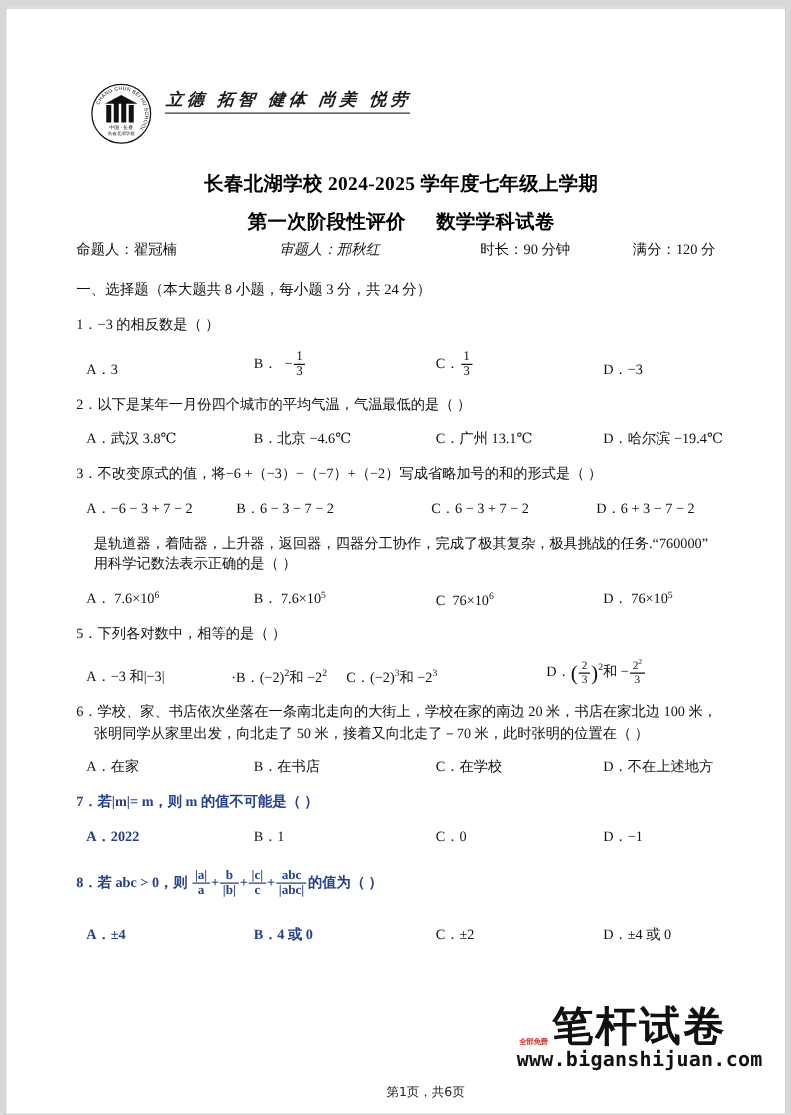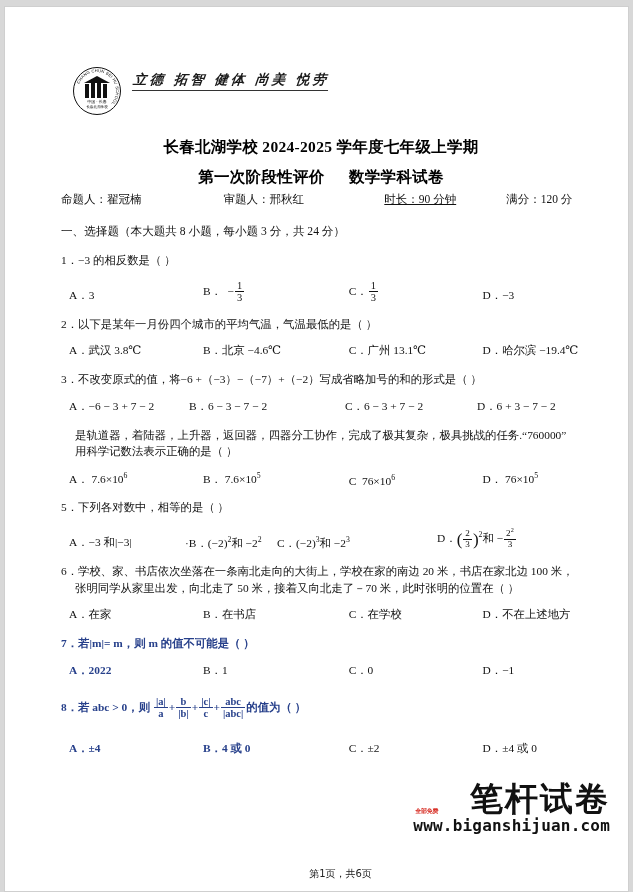--- a/index.html
+++ b/index.html
@@ -119,22 +119,22 @@
   .title2 .gap { display: inline-block; width: 16px; }
 
   .metarow {
     display: flex;
     margin-top: 4px;
     font-size: 11.5px;
     color: #111;
     gap: 44px;
   }
   .metarow .m1 { width: 152px; }
-  .metarow .m2 { width: 150px; }
-  .metarow .m3 { width: 100px; text-decoration: underline; }
+  .metarow .m2 { width: 150px; font-style: italic; }
+  .metarow .m3 { width: 100px; }
   .metarow .m4 { width: 96px; }
 
   
   .sect {
     margin-top: 17px;
     font-size: 11.6px;
     color: #111;
   }
   .q {
     margin-top: 13px;
@@ -188,22 +188,22 @@
     display: inline-block;
     font-size: 1.5em;
     vertical-align: -0.22em;
     font-weight: normal;
   }
 
   
   .watermark {
     position: absolute;
     right: 18px;
-    bottom: 56px;
-    text-align: right;
+    bottom: 34px;
+    text-align: center;
     pointer-events: none;
   }
   .wm-cn {
     font-family: "DejaVu Sans", sans-serif;
     font-size: 33px;
     font-weight: bold;
     color: #111;
     letter-spacing: 2px;
     line-height: 1;
   }

